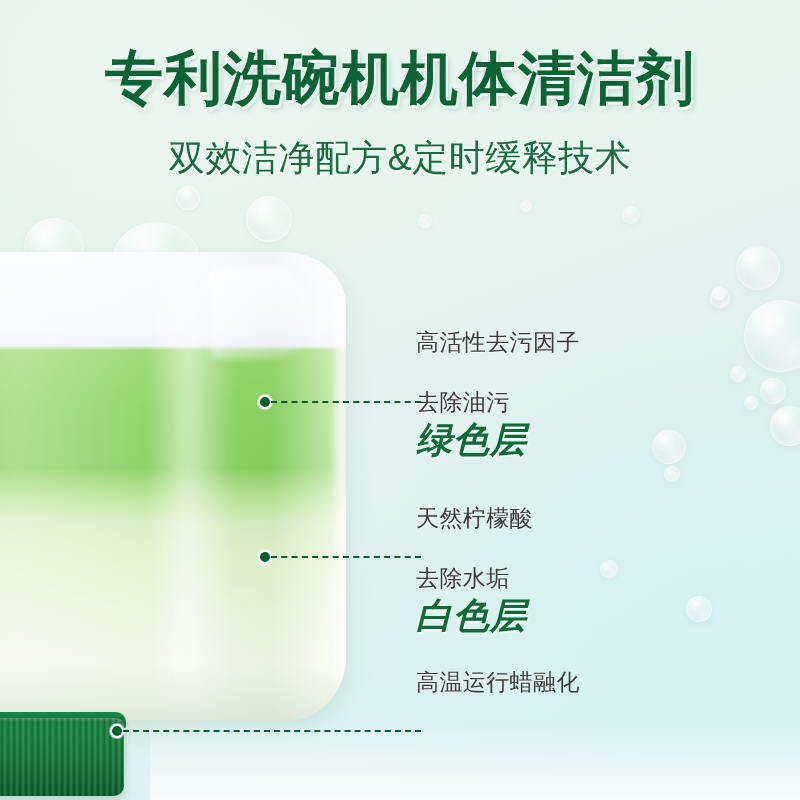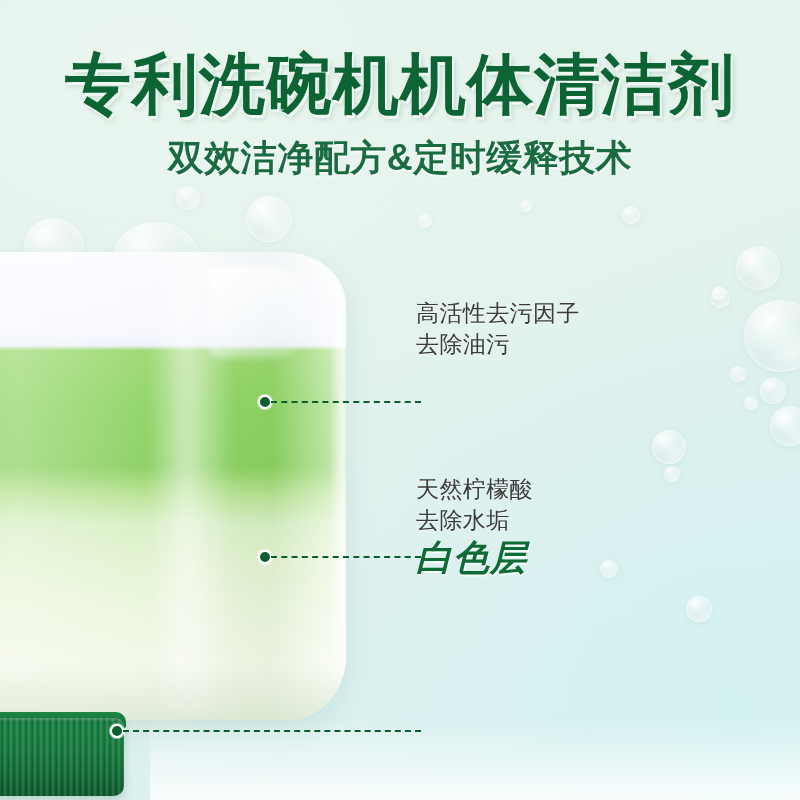--- a/index.html
+++ b/index.html
@@ -31,31 +31,31 @@
                 inset 0 -6px 12px rgba(150,185,180,.22),
                 0 2px 6px rgba(140,180,175,.12);
     border: 1px solid rgba(255,255,255,.5);
   }
   .bub.soft { filter: blur(.4px); }
 
   
   .head { position: absolute; left: 0; right: 0; text-align: center; }
   #title {
     top: 40px;
-    font-size: 66px;
+    font-size: 58px;
     font-weight: bold;
     letter-spacing: 1px;
     color: #0c6333;
     text-shadow: 2px 3px 0 rgba(255,255,255,.75), 3px 4px 5px rgba(90,150,120,.30);
     white-space: nowrap;
   }
   #subtitle {
     top: 134px;
     font-size: 36px;
-    font-weight: 700;
+    font-weight: 400;
     color: #1b6b41;
     letter-spacing: .5px;
     text-shadow: 1px 2px 0 rgba(255,255,255,.6);
     white-space: nowrap;
     text-align: center;
   }
 
   
   #bottle {
     position: absolute;
@@ -133,20 +133,21 @@
 
   
   .callout { position: absolute; }
   .co-line1, .co-line2 {
     font-size: 23px;
     color: #3b3b3b;
     line-height: 31px;
     letter-spacing: .4px;
     white-space: nowrap;
     text-shadow: 0 1px 0 rgba(255,255,255,.55);
+    margin-top: 29px;
   }
   .co-emph {
     font-size: 36px;
     font-weight: bold;
     font-style: italic;
     color: #0f6b36;
     line-height: 44px;
     letter-spacing: 1px;
     white-space: nowrap;
     text-shadow: 1px 2px 0 rgba(255,255,255,.7);
@@ -218,32 +219,34 @@
 
   <div class="bl-wash"></div>
 
   <div class="conn" style="left:258px; top:394px;">
     <div class="dot"></div>
     <div class="dash" style="width:150px;"></div>
   </div>
   <div class="callout" style="left:416px; top:298px;">
     <div class="co-line1">高活性去污因子</div>
     <div class="co-line2">去除油污</div>
+    <div class="co-emph">绿色层</div>
   </div>
 
   <div class="conn" style="left:258px; top:549px;">
     <div class="dot"></div>
     <div class="dash" style="width:150px;"></div>
   </div>
   <div class="callout" style="left:416px; top:474px;">
     <div class="co-line1">天然柠檬酸</div>
     <div class="co-line2">去除水垢</div>
     <div class="co-emph">白色层</div>
   </div>
 
   <div class="conn" style="left:110px; top:723px;">
     <div class="dot"></div>
     <div class="dash" style="width:298px;"></div>
   </div>
   <div class="callout" style="left:416px; top:638px;">
+    <div class="co-line1">高温运行蜡融化</div>
   </div>
 
 </div>
 
 </body></html>

